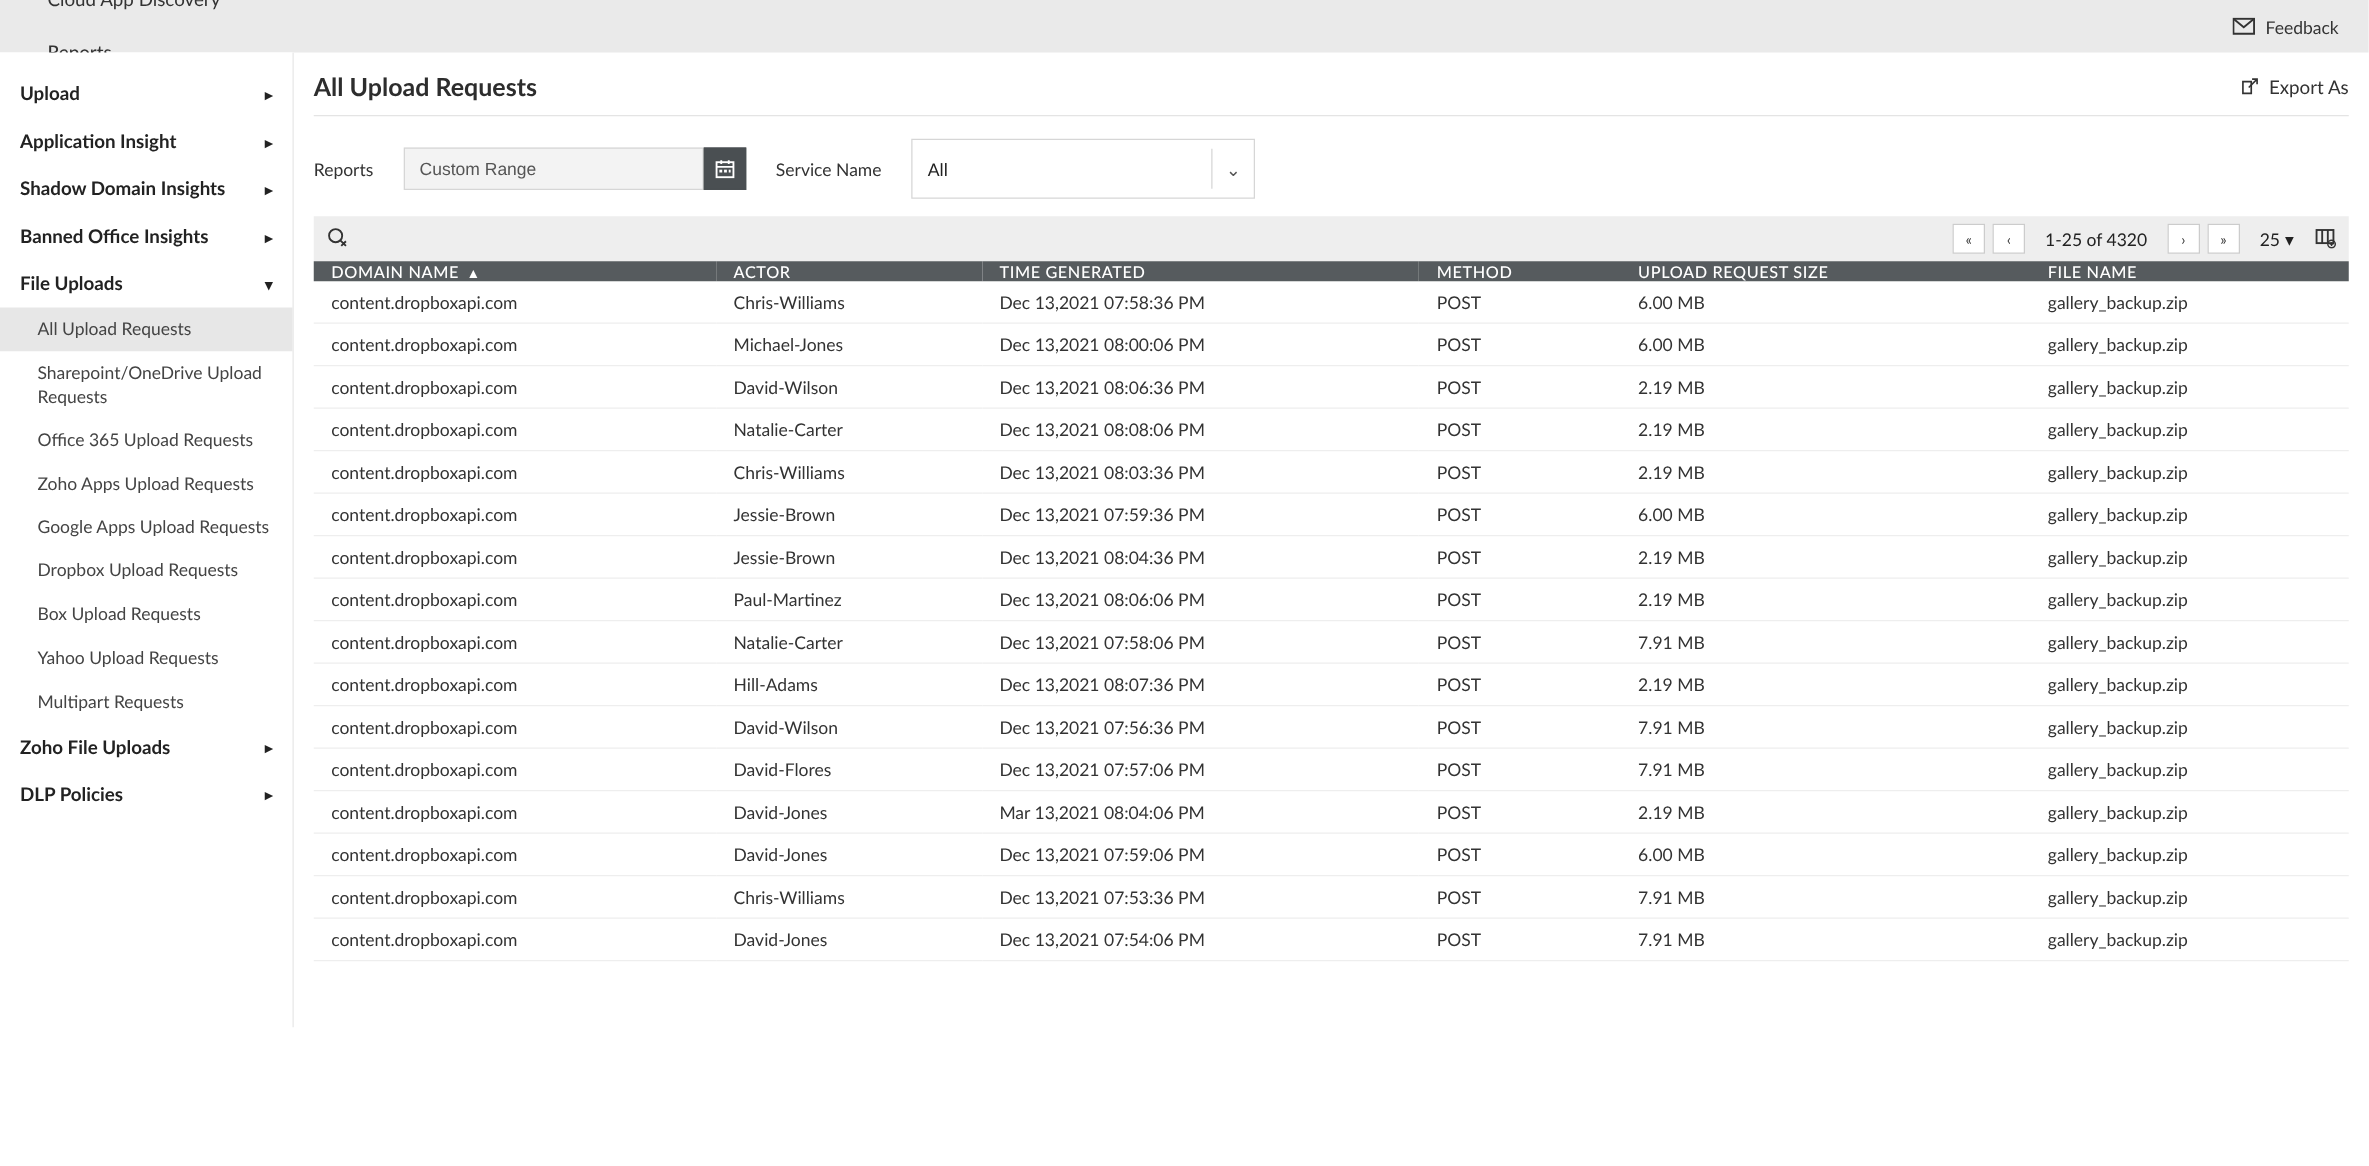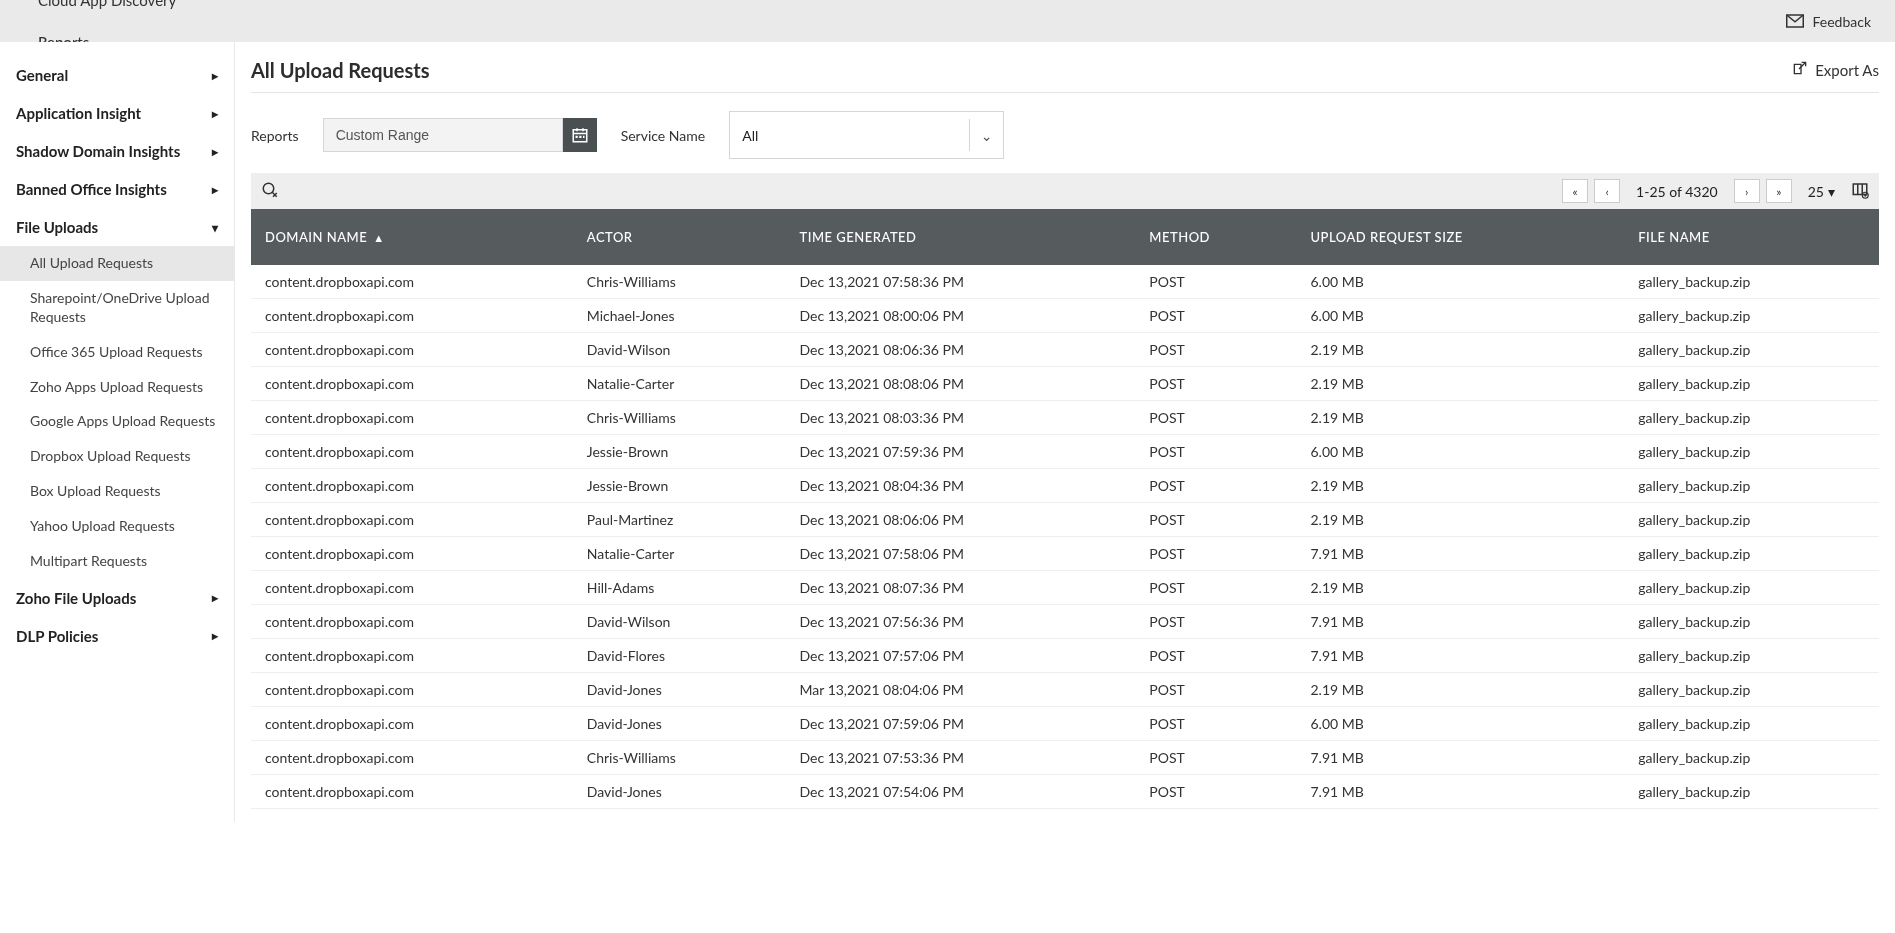--- a/index.html
+++ b/index.html
@@ -70,21 +70,21 @@
     flex: 1;
     padding: 16px 16px 10px 16px;
   }
   .page-head {
     display:flex; justify-content:space-between; align-items:center;
     padding-bottom: 10px;
     border-bottom: 1px solid #e4e4e4;
   }
   .page-title { font-size:20px; font-weight:700; color:#2d2d2d; }
   .export {
-    display:flex; align-items:flex-start; gap:8px;
+    display:flex; align-items:center; gap:8px;
     font-size:15px; cursor:pointer; color:#333;
   }
   .export svg { width:16px; height:16px; }
 
   
   .filters {
     display:flex; align-items:center; gap:24px;
     padding: 18px 0 14px 0;
   }
   .f-label { font-size:14px; color:#333; margin-right:0; }
@@ -140,21 +140,21 @@
   .cols-btn { cursor:pointer; }
   .cols-btn svg{ width:18px; height:18px; }
 
   
   table.grid {
     width:100%; border-collapse: collapse;
   }
   table.grid thead th {
     background:#565b5e; color:#fff;
     font-weight:500; font-size:13px; letter-spacing:0.5px;
-    text-align:left; padding:20px 14px;
+    text-align:left; padding:0 14px;
   }
   table.grid thead th .sort-arrow { margin-left:6px; font-size:11px; }
   table.grid tbody td {
     padding: 8px 14px;
     border-bottom:1px solid #eee;
     font-size:14px;
     color:#333;
   }
 </style>
 </head>
@@ -173,21 +173,21 @@
         <path fill="none" stroke="#333" stroke-width="2" d="M1 1l11 9L23 1"></path>
       </svg>
     <span>Feedback</span>
   </div>
 </div>
 
 <div class="layout">
 
   <div class="sidebar" id="sidebar">
       <div class="side-group">
-        <span>General</span>
+        <span>Upload</span>
         <span class="caret-right">▸</span>
       </div>
       <div class="side-group">
         <span>Application Insight</span>
         <span class="caret-right">▸</span>
       </div>
       <div class="side-group">
         <span>Shadow Domain Insights</span>
         <span class="caret-right">▸</span>
       </div>

